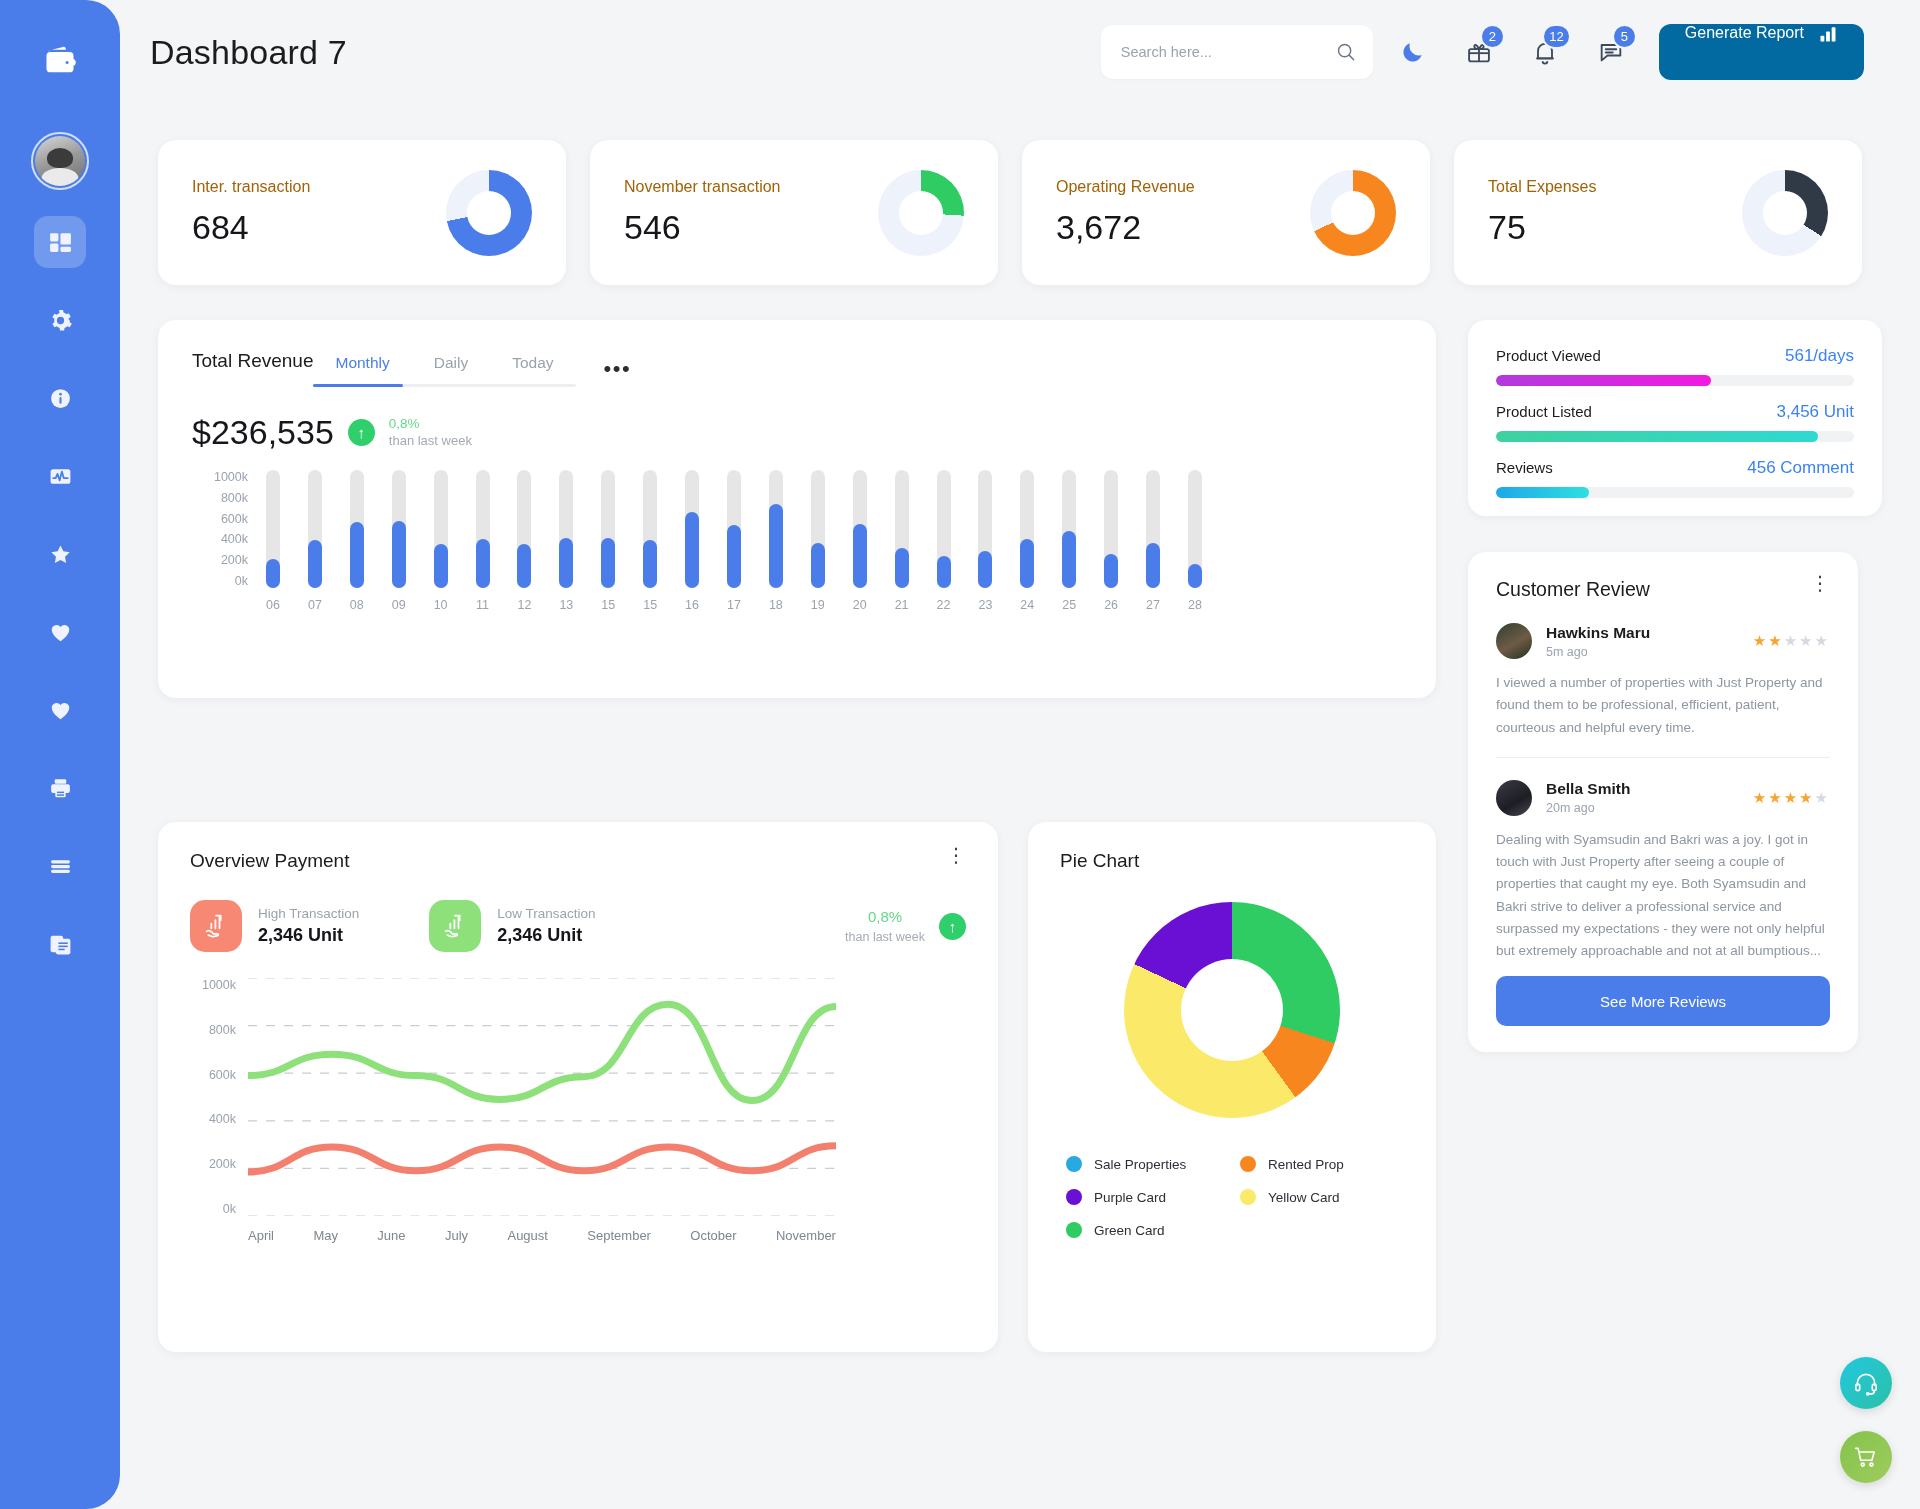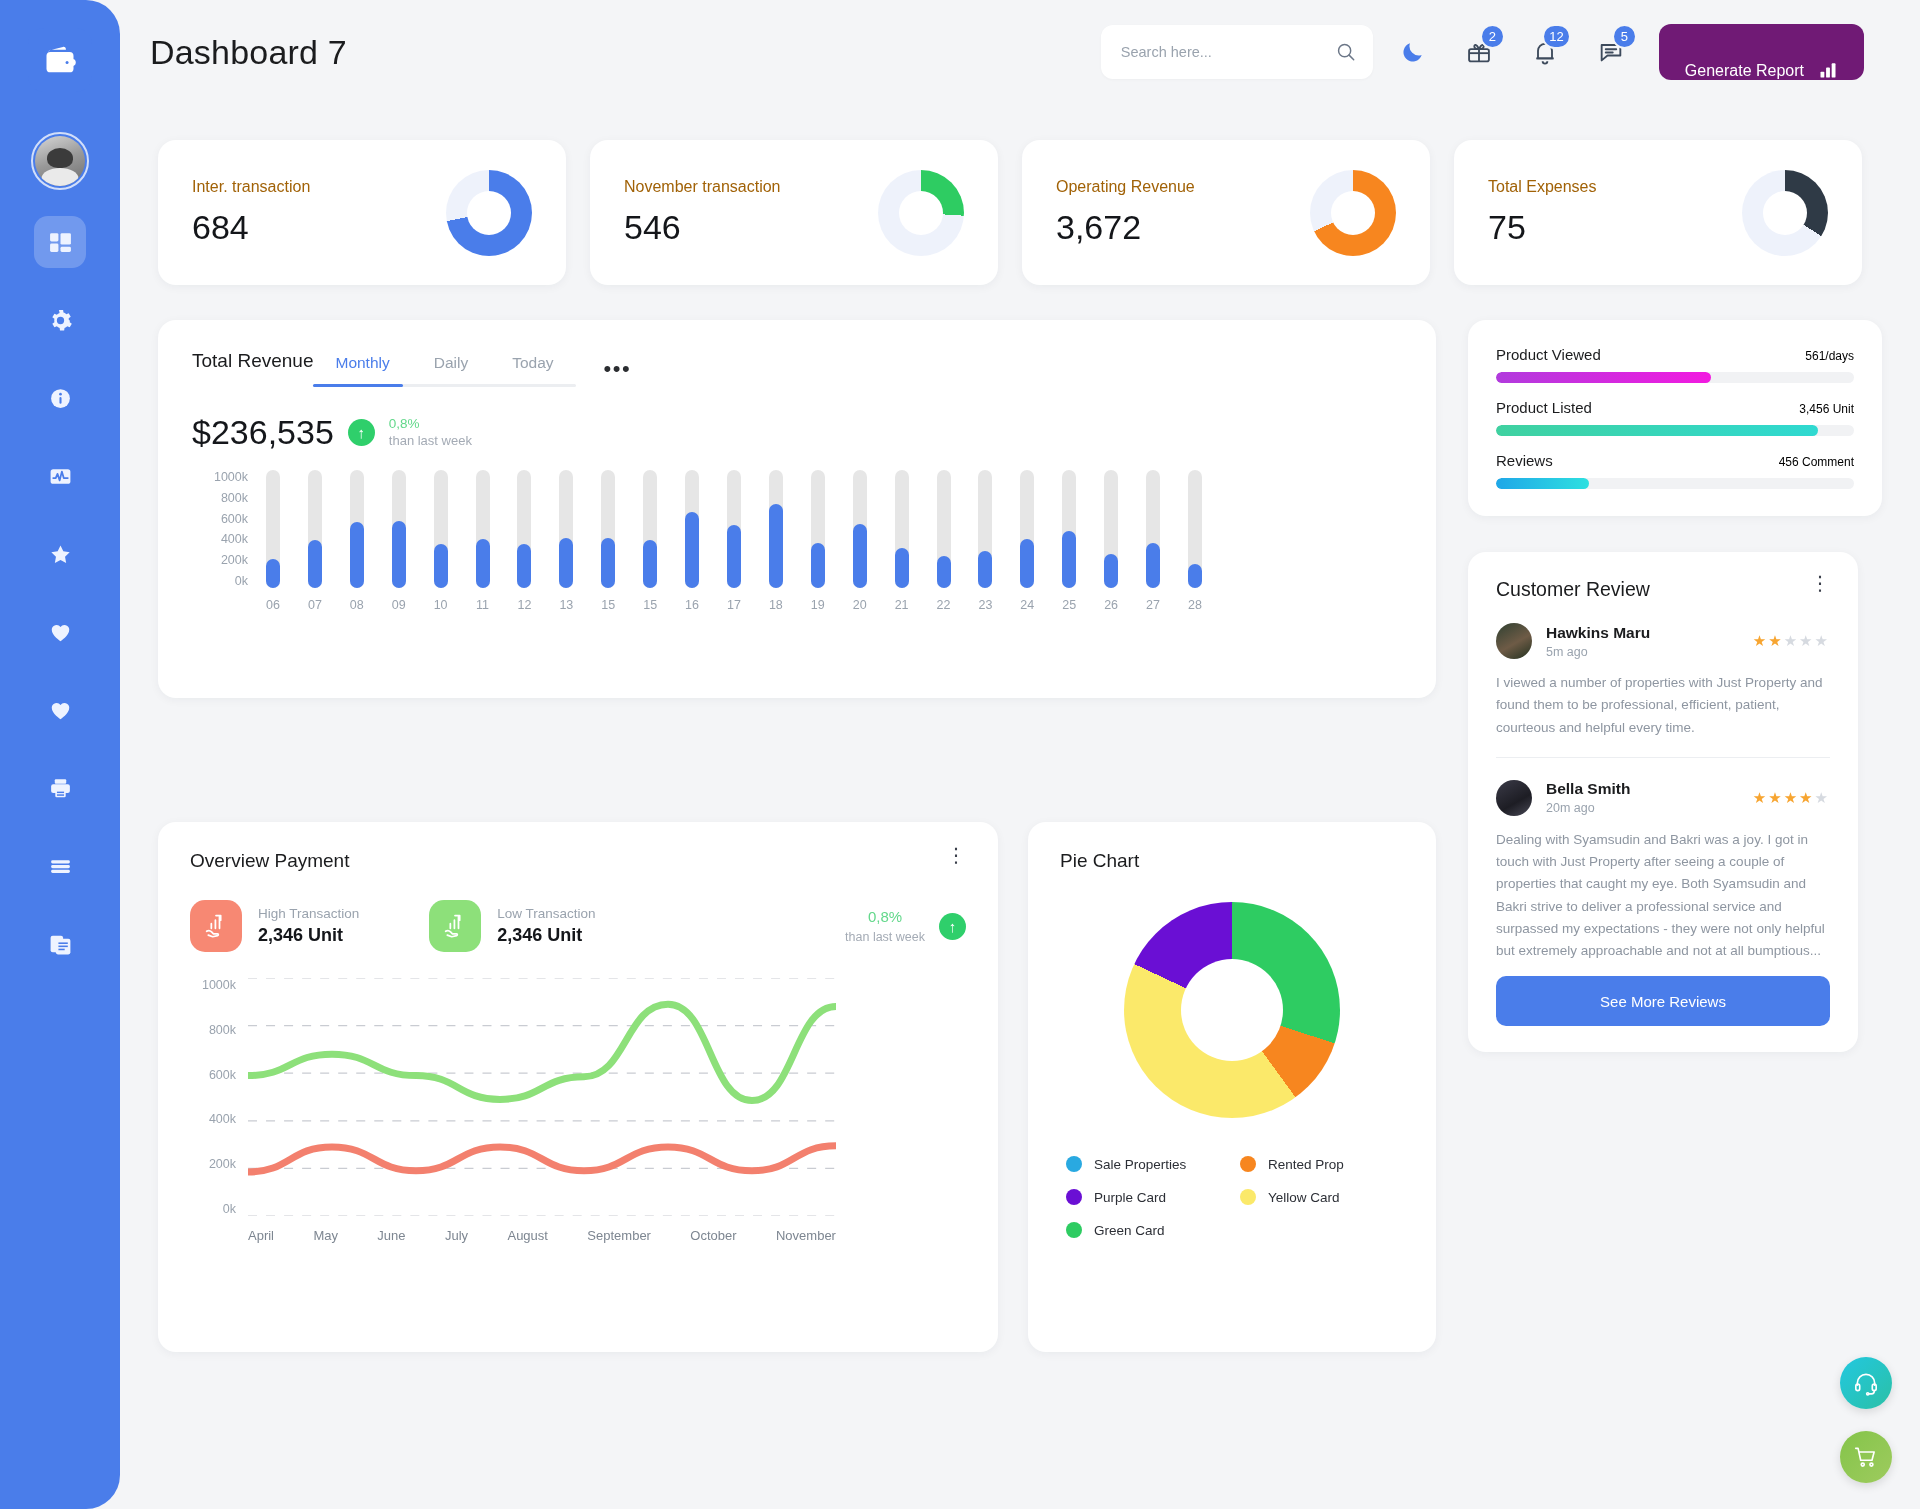--- a/index.html
+++ b/index.html
@@ -90,24 +90,24 @@
   .hdr-badge {
     position: absolute; top: -2px; right: 0px;
     min-width: 25px; height: 25px; padding: 0 5px;
     background: #4a7dea; color: #fff;
     border-radius: 13px; font-size: 13px;
     display: flex; align-items: center; justify-content: center;
     border: 2px solid #f4f5f7;
   }
   #generate-report-btn {
     margin-left: 22px; height: 56px; padding: 0 26px;
-    background: #701a75; color: #fff; border: none;
+    background: #0369a1; color: #fff; border: none;
     border-radius: 12px; cursor: pointer;
     font-family: "Liberation Sans", sans-serif;
-    font-size: 16px; display: flex; align-items: flex-end; gap: 14px;
+    font-size: 16px; display: flex; align-items: flex-start; gap: 14px;
   }
 
   
   #content { position: absolute; left: 120px; top: 104px; width: 1800px; }
   .card { background: #fff; border-radius: 18px; box-shadow: 0 2px 10px rgba(20,30,60,.05); }
 
   
   #stat-row {
     position: absolute; left: 38px; top: 36px;
     display: flex; gap: 24px;
@@ -188,21 +188,21 @@
 
   
   #progress-card {
     position: absolute; left: 1348px; top: 216px;
     width: 414px; height: 196px; padding: 26px 28px;
   }
   .prog-row { margin-bottom: 16px; }
   .prog-row:last-child { margin-bottom: 0; }
   .prog-head { display: flex; justify-content: space-between; align-items: baseline; margin-bottom: 9px; }
   .prog-name { font-size: 15px; color: #1b1c1e; }
-  .prog-val { font-size: 12px; color: #000000; }
+  .prog-val { font-size: 17px; color: #3b82f6; }
   .prog-track { height: 11px; background: #f1f2f4; border-radius: 6px; overflow: hidden; }
   .prog-fill { height: 100%; border-radius: 6px; }
 
   
   #review-card {
     position: absolute; left: 1348px; top: 448px;
     width: 390px; height: 500px; padding: 26px 28px;
   }
   #review-head { display: flex; justify-content: space-between; align-items: flex-start; }
   #review-head .card-title { font-size: 19.5px; }

